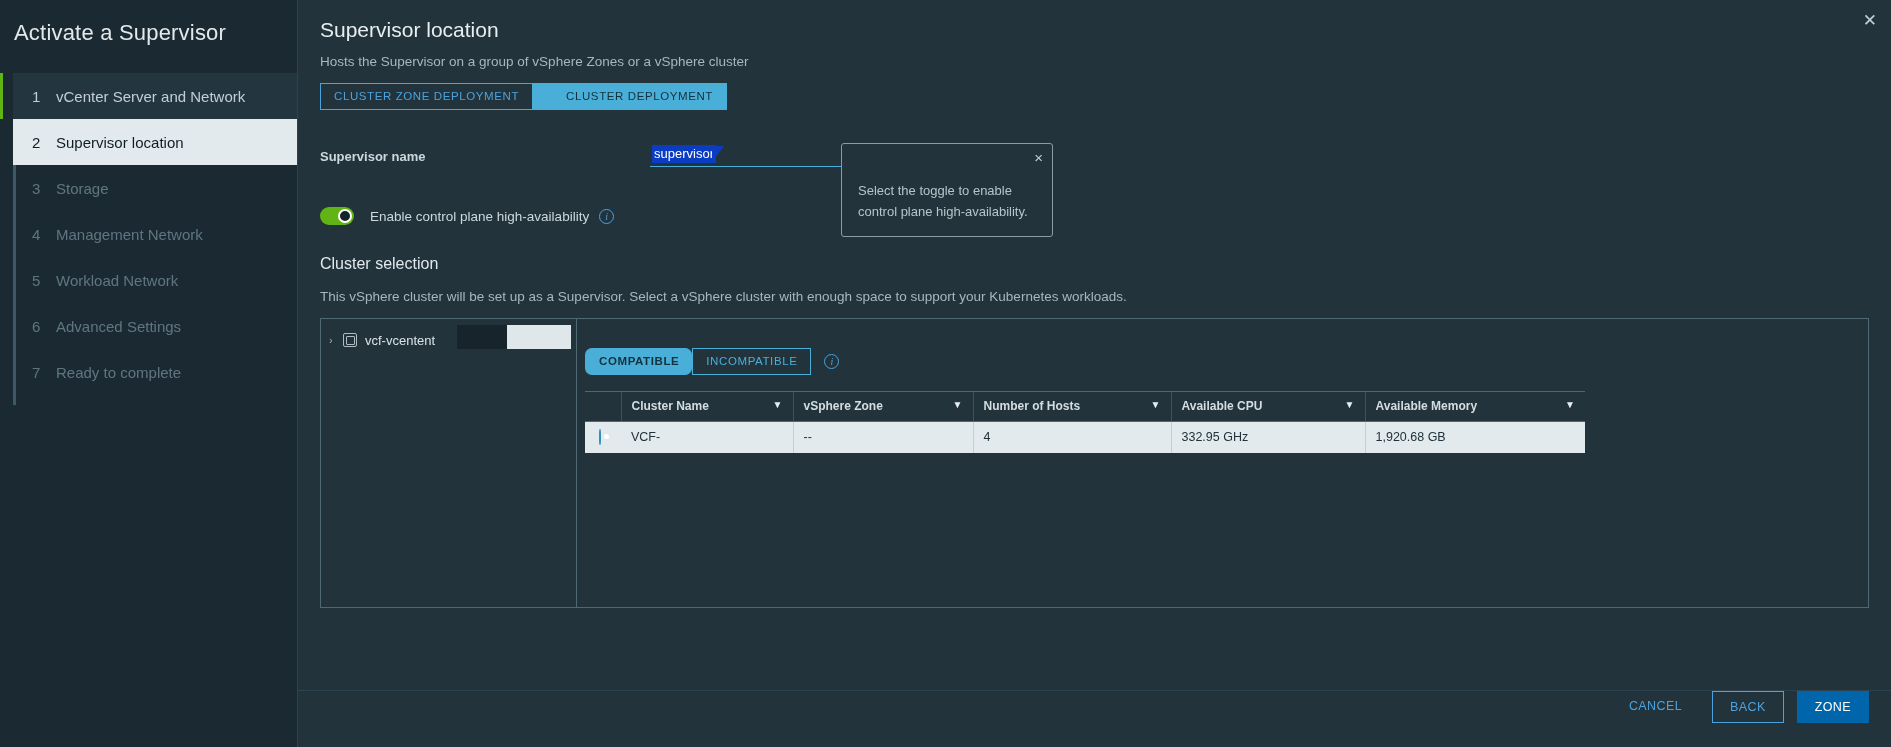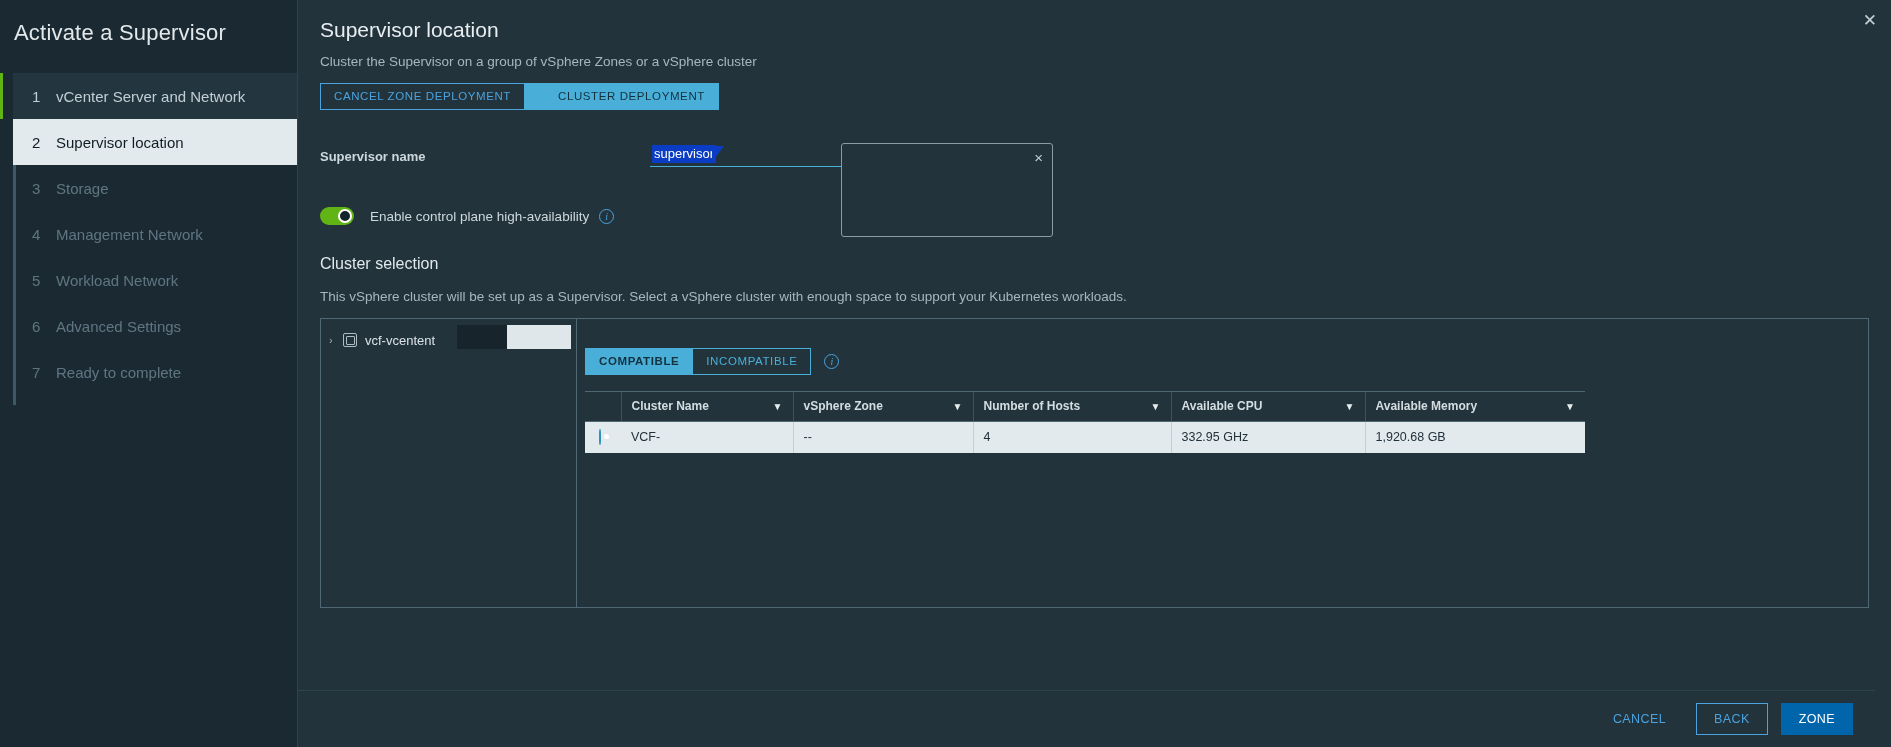--- a/index.html
+++ b/index.html
@@ -206,21 +206,21 @@
   .detail-head .divider { color: #5d7380; margin: 0 12px; }
   .detail-head .val { color: #d8e1e5; }
 
   .tabs2 { display: flex; margin-top: 17px; align-items: center; }
   .tab2 {
     font-size: 11.5px; letter-spacing: .6px;
     padding: 6px 13px 7px 13px;
     border: 1px solid #49afd9; background: transparent; color: #49afd9;
     cursor: pointer; font-family: "Liberation Sans", sans-serif;
   }
-  .tab2.sel { background: #49afd9; color: #13323e; border-color: #49afd9; font-weight: 600; }
+  .tab2.sel { background: #49afd9; color: #13323e; border-color: #49afd9; font-weight: 600; border-radius: 7px; }
   .tab2:first-child { border-right: none; }
   .tabs2 .info-icon { margin-left: 13px; }
 
   
   table.clu {
     width: 1000px;
     border-collapse: collapse;
     margin-top: 16px;
     table-layout: fixed;
   }
@@ -228,21 +228,21 @@
     text-align: left;
     font-size: 12px; font-weight: 700;
     color: #d4dde1;
     padding: 7px 0 8px 10px;
     border-top: 1px solid #4f6874;
     border-bottom: 1px solid #4f6874;
     border-left: 1px solid #3c525d;
     position: relative;
   }
   table.clu th:first-child { border-left: none; }
-  .th-in { display: flex; align-items: center; justify-content: space-between; padding-right: 10px; }
+  .th-in { display: flex; justify-content: space-between; padding-right: 10px; }
   .funnel { font-size: 10px; color: #e6edf0; cursor: pointer; }
   table.clu td {
     font-size: 12.5px; color: #21323a;
     padding: 8px 0 9px 10px;
     border-left: 1px solid #c4ced4;
   }
   table.clu td:first-child, table.clu td:nth-child(2) { border-left: none; }
   tr.row-sel { background: #e3eaed; }
   .radio {
     width: 13px; height: 13px; border-radius: 50%;
@@ -254,23 +254,23 @@
     width: 5px; height: 5px; border-radius: 50%; background: #ffffff;
   }
   .cell-red { position: relative; color: #21323a; }
   .cell-red .blk {
     position: absolute; top: 5px; width: 8px; height: 13px; background: #e3eaed;
   }
 
   
   .footer {
     position: absolute;
-    left: 298px; right: 16px; bottom: 0;
+    left: 298px; right: 0; bottom: 0;
     height: 57px;
-    display: flex; align-items: center; justify-content: flex-end;
+    display: flex; align-items: flex-start; justify-content: flex-end;
     padding-right: 22px;
     background: #22333b;
     border-top: 1px solid #2d4450;
   }
   .f-btn {
     font-size: 12.5px; letter-spacing: .4px;
     padding: 8px 17px;
     margin-left: 13px;
     cursor: pointer;
     font-family: "Liberation Sans", sans-serif;
@@ -320,24 +320,24 @@
       <div class="step">
         <span class="num">7</span>
         <span>Ready to complete</span>
       </div>
     </div>
   </div>
 
   <div class="main">
 
     <div class="page-title">Supervisor location</div>
-    <div class="page-sub">Cluster the Supervisor on a group of vSphere Zones or a vSphere cluster</div>
+    <div class="page-sub">Hosts the Supervisor on a group of vSphere Zones or a vSphere cluster</div>
 
     <div class="btn-group">
-      <button class="bg-btn">CANCEL ZONE DEPLOYMENT</button>
+      <button class="bg-btn">CLUSTER ZONE DEPLOYMENT</button>
       <button class="bg-btn sel">CLUSTER DEPLOYMENT</button>
     </div>
 
     <div class="field-row">
       <div class="field-label">Supervisor name</div>
       <div class="input-wrap">
         <input class="name-input" type="text" value="supervisor" style="">
         <span class="sel-overlay">supervisor</span>
         <span class="caret-tri"></span>
       </div>
@@ -432,20 +432,21 @@
               <td>332.95 GHz</td>
               <td>1,920.68 GB</td>
             </tr>
           </tbody>
         </table>
       </div>
     </div>
 
     <div class="tooltip">
       <span class="tooltip-close">×</span>
+      <div class="tooltip-text">Select the toggle to enable control plane high-availability.</div>
     </div>
 
   </div>
 
   <div class="footer">
     <button class="f-btn f-link">CANCEL</button>
     <button class="f-btn f-outline">BACK</button>
     <button class="f-btn f-primary">ZONE</button>
   </div>
 

